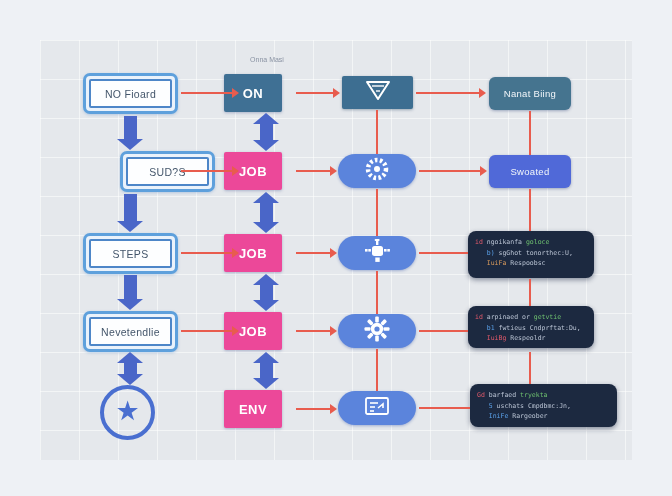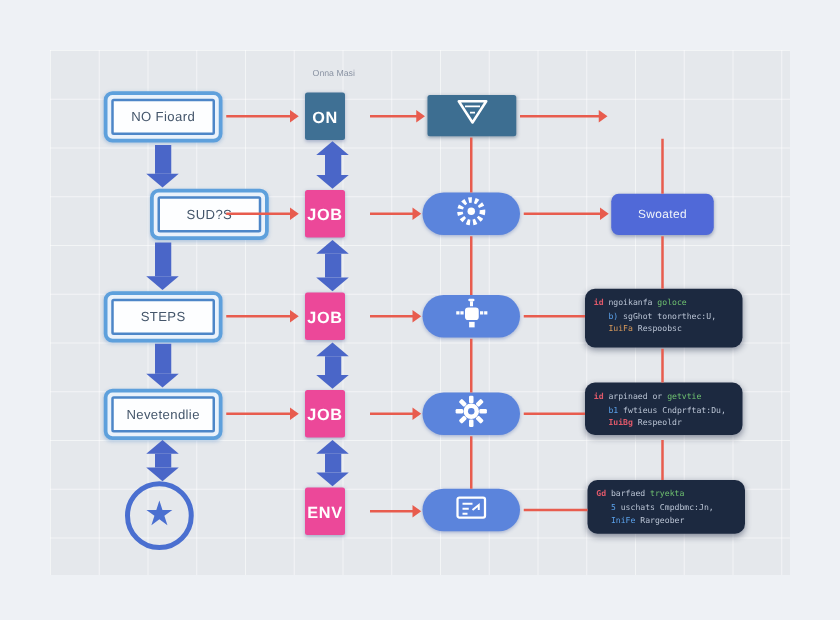--- a/index.html
+++ b/index.html
@@ -15,21 +15,21 @@
   
   .obox{position:absolute;left:83px;width:95px;height:41px;border:3px solid #5ea0dc;border-radius:7px;
         background:#eaf2fb;box-sizing:border-box;padding:3px;box-shadow:0 1px 3px rgba(90,140,200,.35);}
   .obox .inner{width:100%;height:100%;border:2px solid #4d86c8;border-radius:2px;background:#fdfeff;
         box-sizing:border-box;display:flex;align-items:center;justify-content:center;
         font-size:10.5px;color:#44566b;letter-spacing:.3px;}
   .star-wrap{position:absolute;left:100px;top:385px;width:55px;height:55px;border:4px solid #4a6fd0;
         border-radius:50%;box-sizing:border-box;display:flex;align-items:center;justify-content:center;}
   .star-glyph{color:#4a6fd0;font-size:27px;line-height:1;margin-top:-2px;}
   
-  .sbox{position:absolute;left:244px;width:32px;height:38px;display:flex;align-items:center;justify-content:center;
+  .sbox{position:absolute;left:224px;width:58px;height:38px;display:flex;align-items:center;justify-content:center;
         color:#fff;font-weight:bold;font-size:13px;letter-spacing:.5px;border-radius:2px;
         box-shadow:0 1px 3px rgba(60,80,140,.35);}
   .teal{background:#3f7094;}
   .royal{background:#ec4899;}
   .note{position:absolute;left:234px;top:56px;width:66px;text-align:center;font-size:7px;color:#8a93a3;}
   
   .barrow{position:absolute;width:26px;display:flex;flex-direction:column;align-items:center;}
   .barrow .shaft{width:13px;flex:1;background:#4a66c8;}
   .barrow .head-dn{width:0;height:0;border-left:13px solid transparent;border-right:13px solid transparent;border-top:11px solid #4a66c8;}
   .barrow .head-up{width:0;height:0;border-left:13px solid transparent;border-right:13px solid transparent;border-bottom:11px solid #4a66c8;}
@@ -44,21 +44,21 @@
   .pill{position:absolute;left:338px;width:78px;height:34px;background:#5b84dc;border-radius:17px;
         display:flex;align-items:center;justify-content:center;box-shadow:0 1px 3px rgba(60,90,170,.4);}
   
   .rbox{position:absolute;left:489px;width:82px;height:33px;border-radius:6px;display:flex;align-items:center;justify-content:center;
         color:#f2f6fa;font-size:9.5px;letter-spacing:.3px;box-shadow:0 1px 3px rgba(50,70,120,.4);}
   .rteal{background:#45748f;}
   .rroyal{background:#5069d8;}
   .code{position:absolute;left:468px;width:126px;background:#1c2940;border-radius:8px;box-sizing:border-box;
         padding:6px 7px;box-shadow:0 2px 5px rgba(20,30,60,.45);}
   .code-line{font-family:"DejaVu Sans Mono",monospace;font-size:6.5px;line-height:1.65;white-space:pre;}
-  .tok-red{color:#e0596a;font-weight:bold;} .tok-green{color:#6ec06f;} .tok-blue{color:#5aa0e8;}
+  .tok-red{color:#e0596a;} .tok-green{color:#6ec06f;} .tok-blue{color:#5aa0e8;}
   .tok-grey{color:#b9c3d3;} .tok-orange{color:#d99a5b;}
 </style>
 </head>
 <body>
 
 <div class="canvas">
   <div class="grid"></div>
 
   <div class="obox" style="top:73px;">
       <div class="inner">NO Fioard</div>
@@ -178,33 +178,34 @@
       <svg width="30" height="24" viewBox="0 0 30 24">
         <rect x="4" y="4" width="22" height="16" rx="1.5" fill="none" stroke="#ffffff" stroke-width="1.8"></rect>
         <path d="M8 9 L16 9" stroke="#ffffff" stroke-width="1.6"></path>
         <path d="M8 13 L13 13" stroke="#ffffff" stroke-width="1.6"></path>
         <path d="M16 14 L21 10 L21 14" stroke="#ffffff" stroke-width="1.6" fill="none"></path>
         <path d="M8 17 L12 17" stroke="#ffffff" stroke-width="1.6"></path>
       </svg>
     </span>
   </div>
 
+  <div class="rbox rteal" style="top:77px;">Nanat Biing</div>
   <div class="rbox rroyal" style="top:155px;">Swoated</div>
 
   <div class="code" style="top:231px;height:47px;">
       <div class="code-line"><span class="tok-red">id </span><span class="tok-grey">ngoikanfa </span><span class="tok-green">goloce</span></div>
       <div class="code-line"><span class="tok-blue">   b) </span><span class="tok-grey">sgGhot tonorthec:U,</span></div>
       <div class="code-line"><span class="tok-orange">   IuiFa </span><span class="tok-grey">Respoobsc</span></div>
     </div>
   <div class="code" style="top:306px;height:42px;">
       <div class="code-line"><span class="tok-red">id </span><span class="tok-grey">arpinaed or </span><span class="tok-green">getvtie</span></div>
       <div class="code-line"><span class="tok-blue">   b1 </span><span class="tok-grey">fwtieus Cndprftat:Du,</span></div>
       <div class="code-line"><span class="tok-red">   IuiBg </span><span class="tok-grey">Respeoldr</span></div>
     </div>
-  <div class="code" style="top:384px;left:470px;width:126px;height:43px;">
+  <div class="code" style="top:384px;left:470px;width:147px;height:43px;">
       <div class="code-line"><span class="tok-red">Gd </span><span class="tok-grey">barfaed </span><span class="tok-green">tryekta</span></div>
       <div class="code-line"><span class="tok-blue">   5 </span><span class="tok-grey">uschats Cmpdbmc:Jn,</span></div>
       <div class="code-line"><span class="tok-blue">   IniFe </span><span class="tok-grey">Rargeober</span></div>
     </div>
 
   <div class="hline arrow" style="left:181px;top:92px;width:52px;"></div>
   <div class="hline arrow" style="left:296px;top:92px;width:38px;"></div>
   <div class="hline arrow" style="left:416px;top:92px;width:64px;"></div>
 
   <div class="hline arrow" style="left:181px;top:170px;width:52px;"></div>

